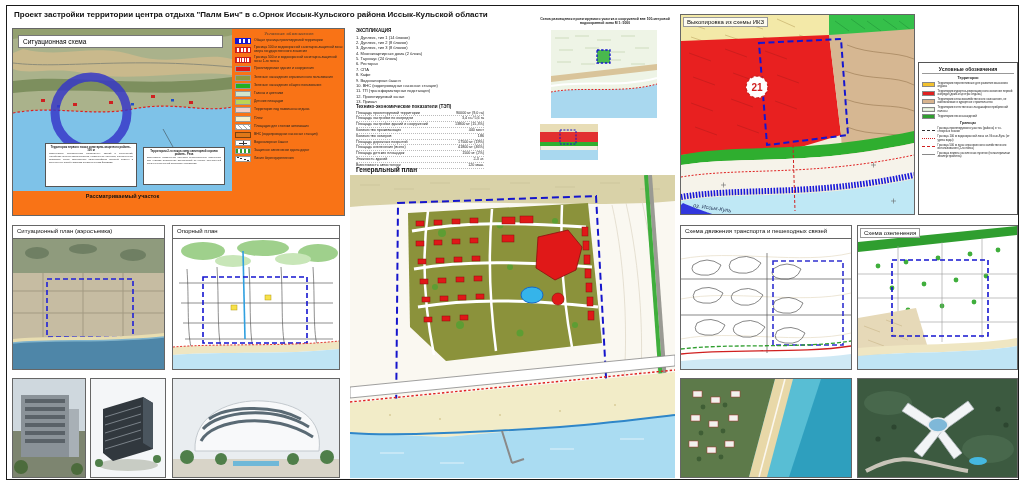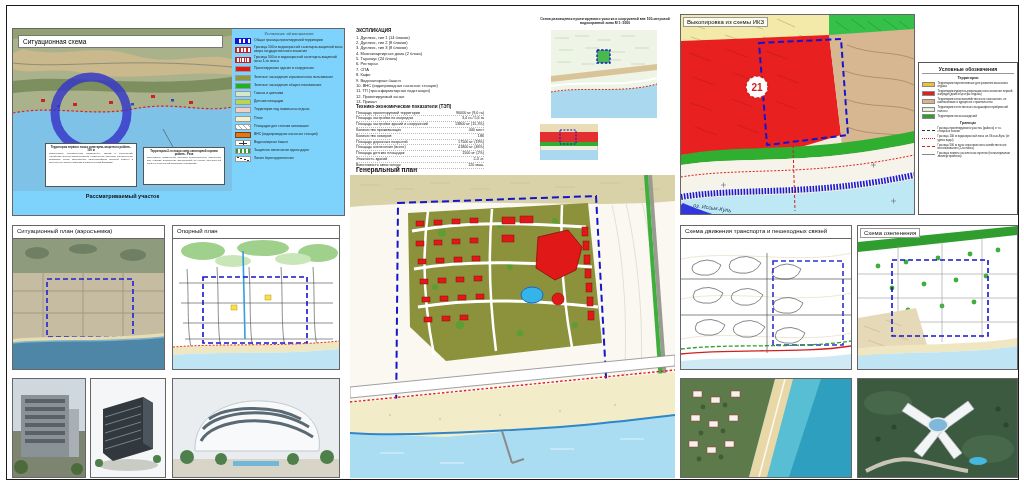--- a/index.html
+++ b/index.html
@@ -1,19 +1,19 @@
 <!DOCTYPE html>
 <html><head>
 <meta charset="utf-8">
 <style>
   html,body{margin:0;padding:0;background:#dfe1e4;font-family:"Liberation Sans",sans-serif;}
   #sheet{position:absolute;left:0;top:0;width:1024px;height:484px;background:#fff;overflow:hidden;}
   .frame{position:absolute;left:6px;top:5px;width:1011px;height:473px;border:1px solid #1a1a1a;}
   .sheet-title{position:absolute;left:14px;top:10px;font-size:8px;font-weight:bold;color:#111;}
-  .panel{position:absolute;background:#7dd3fc;border:1px solid #666;box-sizing:border-box;overflow:hidden;}
+  .panel{position:absolute;background:#f97316;border:1px solid #666;box-sizing:border-box;overflow:hidden;}
   .noborder{border:none;}
   .strip{position:absolute;left:0;top:0;right:0;height:13px;background:#fff;border-bottom:1px solid #666;font-size:6px;color:#111;padding:2px 0 0 4px;z-index:3;box-sizing:border-box;}
   .overlay-title{position:absolute;left:2px;top:2px;font-size:6px;color:#111;background:rgba(255,255,255,.82);padding:1px 3px;z-index:3;border:0.5px solid #999;}
   .situ-title{position:absolute;left:5px;top:6px;width:205px;height:13px;background:#fff;border:1px solid #777;font-size:6.5px;padding:2px 0 0 4px;box-sizing:border-box;z-index:3;}
   .situ-caption{position:absolute;left:0;top:164px;width:219px;text-align:center;font-size:5.5px;font-weight:bold;color:#111;}
   .legend-col{position:absolute;left:222px;top:2px;width:108px;}
   .legend-head{font-size:4px;text-align:center;color:#333;margin-bottom:2px;letter-spacing:.3px;}
   .leg-row{display:flex;align-items:center;margin:2.2px 0;}
   .sw{width:16px;height:6px;flex:0 0 16px;margin-right:3px;border:0.5px solid #999;box-sizing:border-box;}
   .sw-bluedash{background:repeating-linear-gradient(90deg,#1515cc 0 2.5px,#fff 2.5px 4.5px);border:1px solid #1515cc;}
@@ -62,20 +62,21 @@
   .b-reddash{border-top:1px dashed #d02020;}
   .b-thin{border-top:1px solid #888;}
   .t-txt{font-size:2.9px;line-height:1.1;color:#222;}
   svg{display:block;}
 </style>
 </head>
 <body>
 
 <div id="sheet">
   <div class="frame"></div>
+  <div class="sheet-title">Проект застройки территории центра отдыха "Палм Бич" в с.Орнок Иссык-Кульского района Иссык-Кульской области</div>
 
   <div class="panel" style="left:12px;top:28px;width:333px;height:188px;">
     <div class="situ-title">Ситуационная схема</div>
     <svg width="219" height="162" viewBox="0 0 219 162">
       <rect width="219" height="162" fill="#ffffff"></rect>
       <rect x="0" y="0" width="219" height="84" fill="#aab28b"></rect>
       <path d="M0,10 C40,2 90,18 140,8 C170,2 200,12 219,6 L219,0 L0,0 Z" fill="#93a06f"></path>
       <path d="M10,20 C50,30 80,14 120,26 C160,38 190,22 219,30 L219,46 C170,40 120,54 70,44 C40,38 15,46 0,40 L0,24 Z" fill="#c9b98c"></path>
       <path d="M0,52 C60,44 120,60 219,48 L219,60 C140,70 70,56 0,64 Z" fill="#7d8f5e"></path>
       <path d="M0,84 C40,76 80,88 120,80 C160,72 190,84 219,78 L219,162 L0,162 Z" fill="#7ec2e8"></path>

